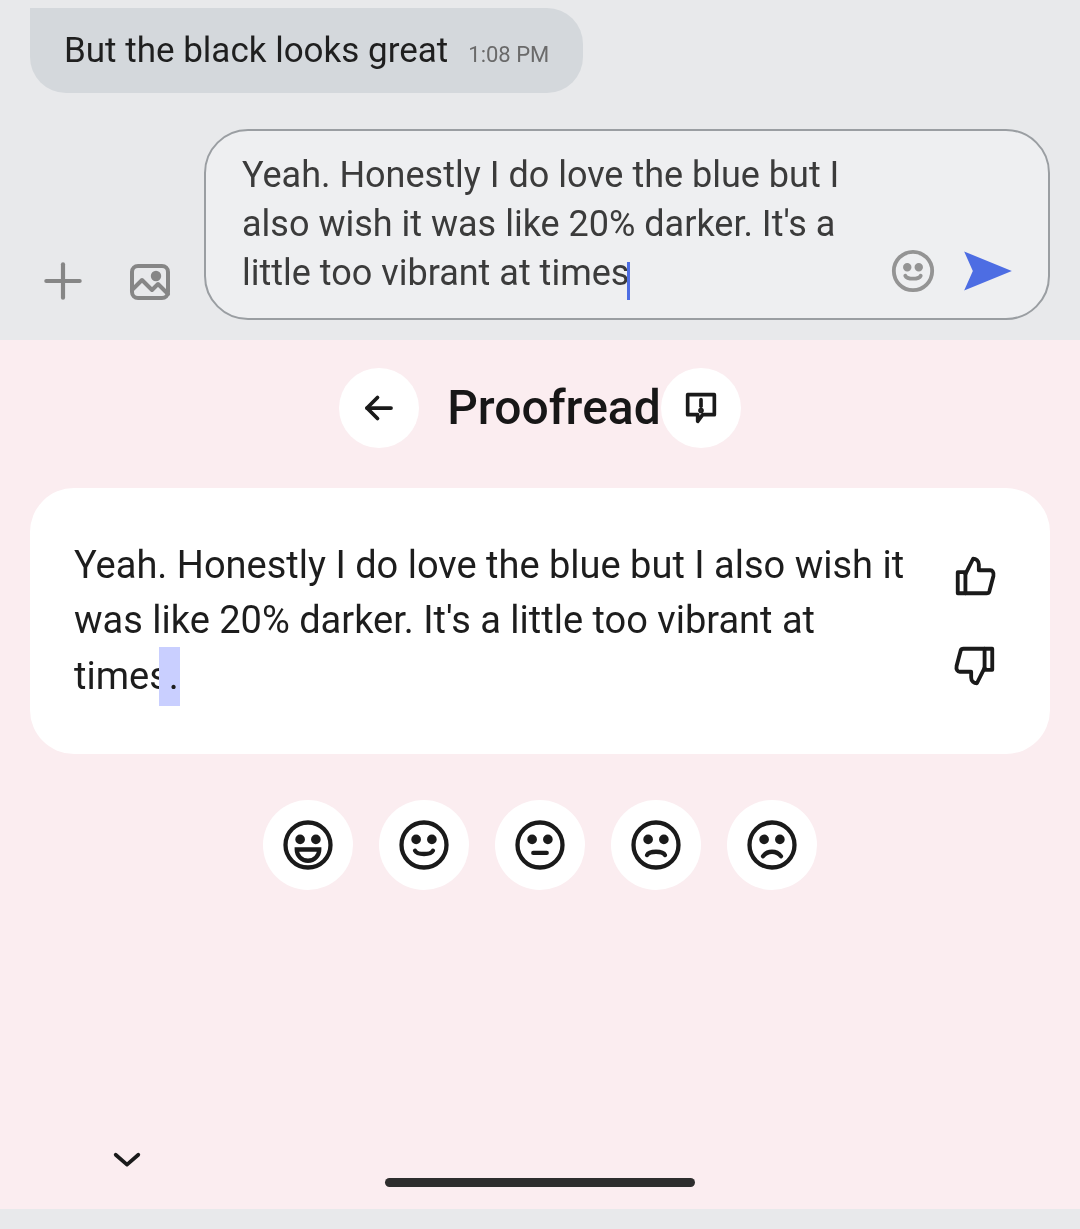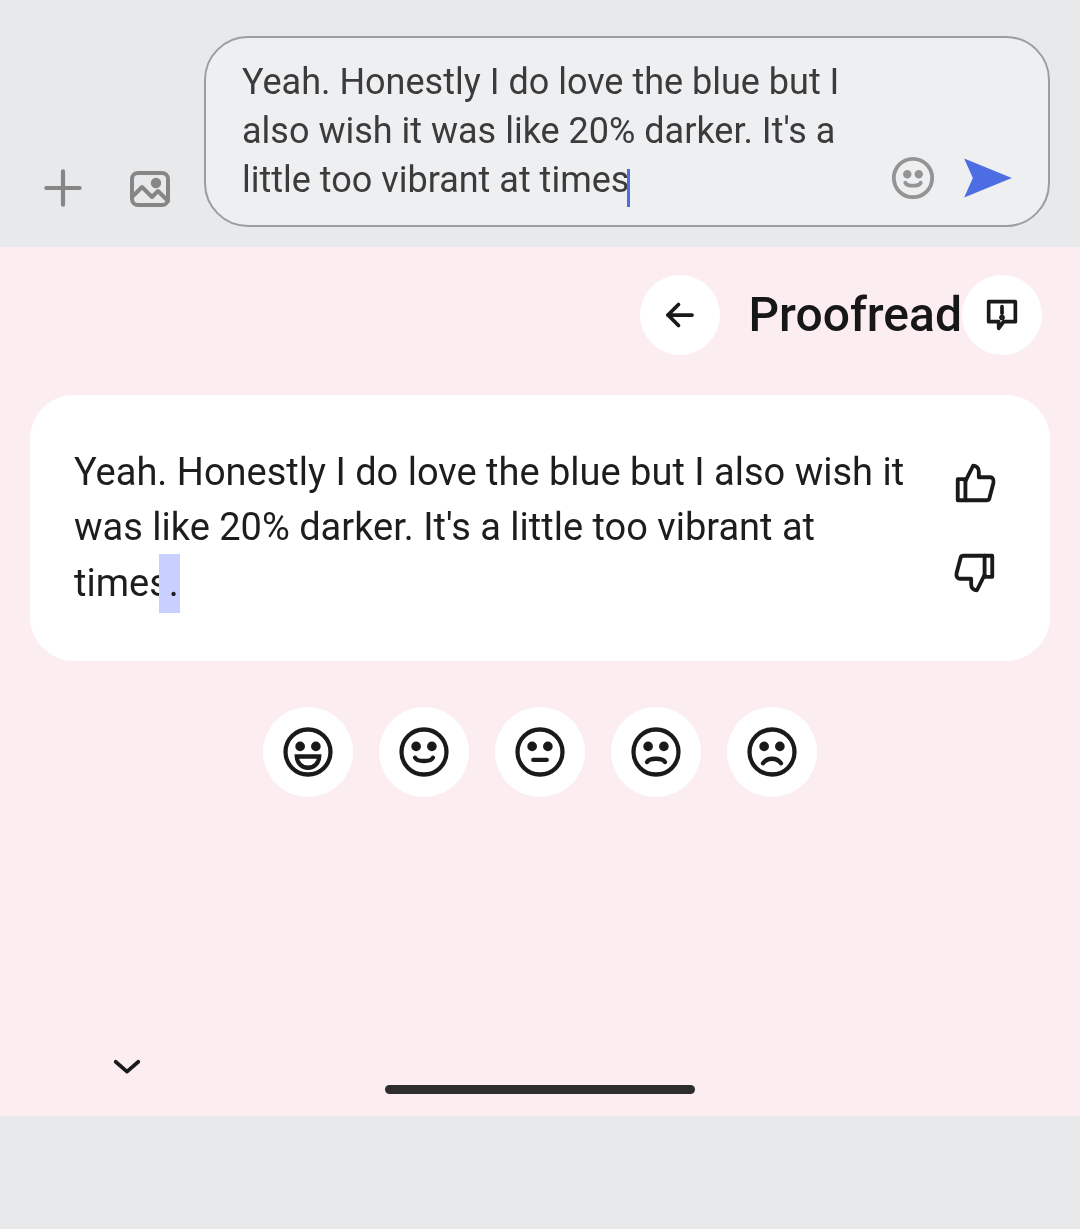--- a/index.html
+++ b/index.html
@@ -101,21 +101,21 @@
     }
     .proofread-panel {
       background: #fbedf0;
       padding: 28px 30px 0 30px;
       height: 869px;
       position: relative;
     }
     .panel-header {
       display: flex;
       align-items: center;
-      justify-content: flex-end;
+      justify-content: center;
       padding: 0 8px;
     }
     .panel-header-left {
       display: flex;
       align-items: center;
       gap: 28px;
     }
     .circle-btn {
       width: 80px;
       height: 80px;
@@ -231,20 +231,24 @@
       width: 310px;
       height: 9px;
       border-radius: 5px;
       background: #2d2d2d;
     }
   </style>
 </head>
 <body>
 
 <div class="top-section">
+  <div class="received-bubble">
+    <span class="received-text">But the black looks great</span>
+    <span class="received-time">1:08 PM</span>
+  </div>
 
   <div class="compose-row">
     <button class="compose-icon-btn">
       <svg width="50" height="50" viewBox="0 0 24 24" fill="none" stroke="currentColor" stroke-width="2" stroke-linecap="round">
         <line x1="12" y1="4" x2="12" y2="20"></line>
         <line x1="4" y1="12" x2="20" y2="12"></line>
       </svg>
     </button>
     <button class="compose-icon-btn">
       <svg width="48" height="48" viewBox="0 0 24 24" fill="none" stroke="currentColor" stroke-width="2" stroke-linecap="round" stroke-linejoin="round">

